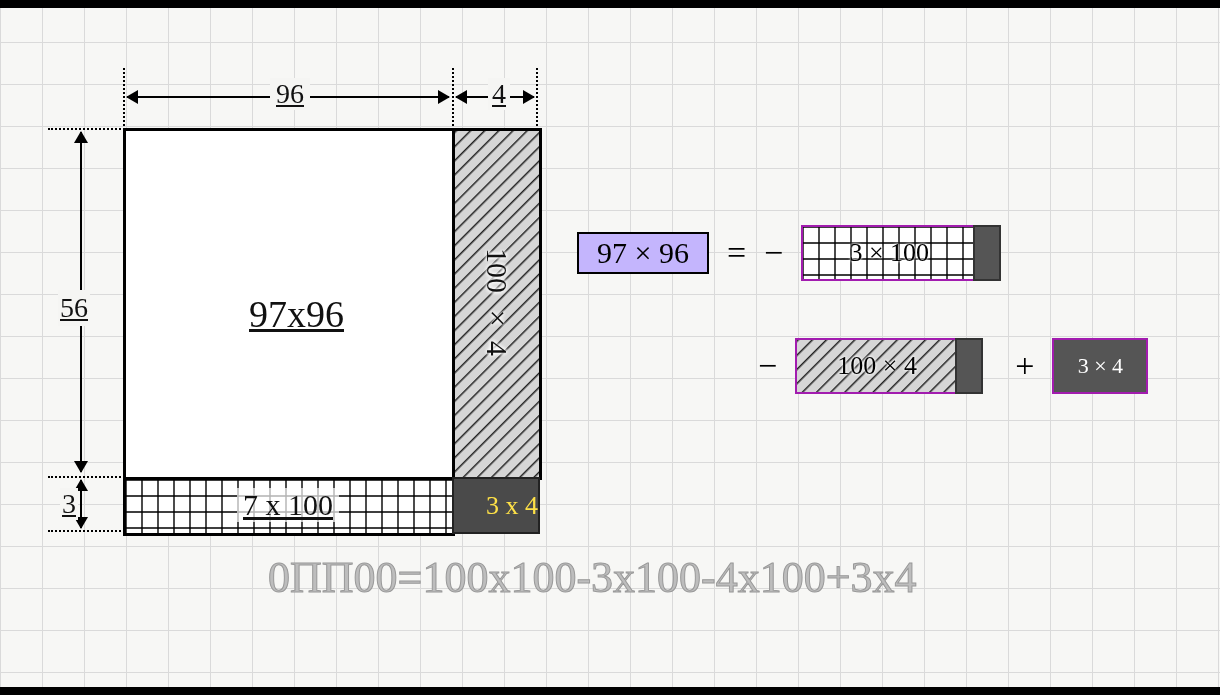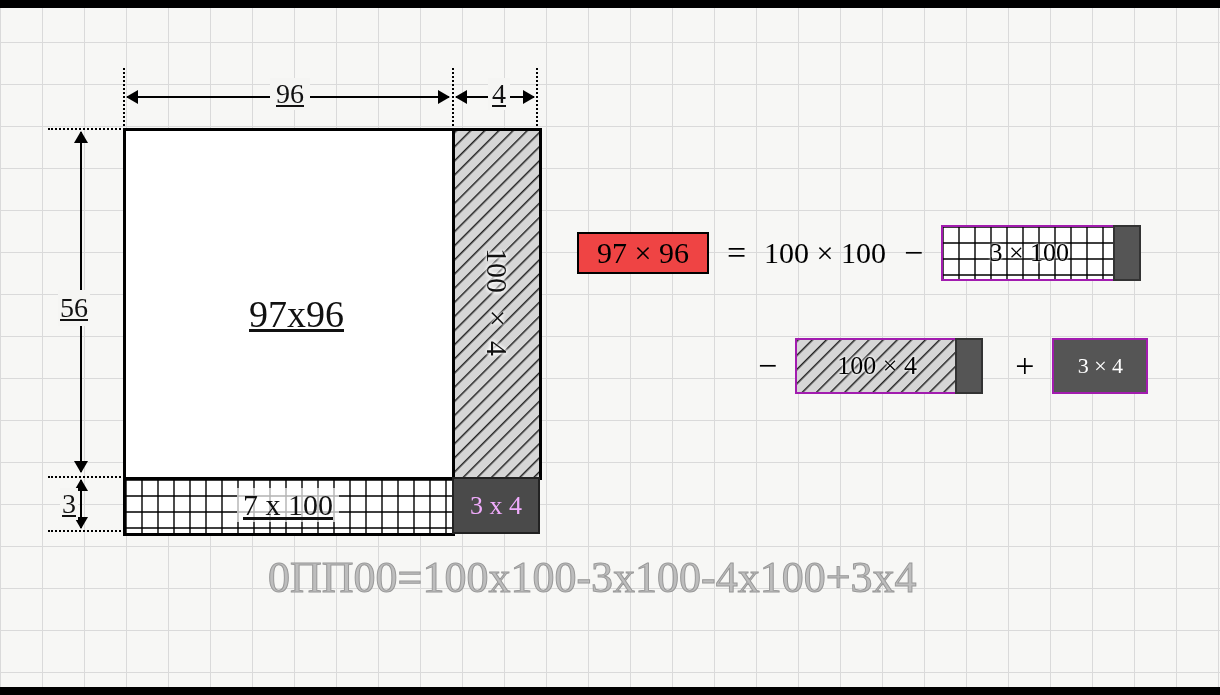--- a/index.html
+++ b/index.html
@@ -35,30 +35,30 @@
   
   .arr-v{position:absolute;width:2px;background:#000;}
   .arr-v::before,.arr-v::after{content:"";position:absolute;left:-6px;width:0;height:0;
     border-left:7px solid transparent;border-right:7px solid transparent;}
   .arr-v::before{top:-1px;border-bottom:12px solid #000;}
   .arr-v::after{bottom:-1px;border-top:12px solid #000;}
   .dotted-v{position:absolute;width:0;border-left:2px dotted #000;}
   .dotted-h{position:absolute;height:0;border-top:2px dotted #000;}
   
   .eqrow{position:absolute;display:flex;align-items:center;gap:18px;}
-  .term-box{border:2px solid #000;background:#ef4444;padding:2px 18px;font-size:30px;}
+  .term-box{border:2px solid #000;background:#c4b5fd;padding:2px 18px;font-size:30px;}
   .op{font-size:34px;}
   .mini{position:relative;border:2px solid #a21caf;height:52px;display:flex;align-items:center;}
   .mini .lab{position:absolute;left:0;right:0;text-align:center;font-size:26px;
     text-shadow:0 0 3px #fff,0 0 3px #fff;}
   
   .caption{position:absolute;font-size:44px;font-weight:500;color:#bdbdbd;
     -webkit-text-stroke:1px #999;white-space:nowrap;}
   .corner-3x4{position:absolute;background:#4a4a4a;border:2px solid #222;
-    color:#f0abfc;font-size:26px;display:flex;align-items:center;justify-content:center;}
+    color:#fde047;font-size:26px;display:flex;align-items:center;justify-content:flex-end;}
   .vtext{writing-mode:vertical-rl;text-orientation:mixed;font-size:30px;
     color:#111;text-shadow:0 0 4px #fff,0 0 4px #fff,0 0 4px #fff;}
 </style>
 </head>
 <body>
 
 <div class="paper"></div>
 <div class="blackbar top"></div>
 <div class="blackbar bot"></div>
 
@@ -114,21 +114,20 @@
 
   <div class="corner-3x4" style="left:452px;top:477px;width:84px;height:53px">
     <span>3 x 4</span>
   </div>
 
   <div class="eqrow" style="left:577px;top:225px">
     <div class="term-box">
       <span>97 × 96</span>
     </div>
     <span class="op">=</span>
-    <span class="op" style="font-size:30px">100 × 100</span>
     <span class="op">−</span>
 
     <div class="mini" style="width:172px">
       <svg class="cross" style="position:absolute;inset:0">
         <rect width="100%" height="100%" fill="url(#grid1)"></rect>
       </svg>
       <div style="position:absolute;right:-26px;top:-2px;width:24px;height:52px;background:#555;border:2px solid #333"></div>
       <div class="lab">3 × 100</div>
     </div>
   </div>

